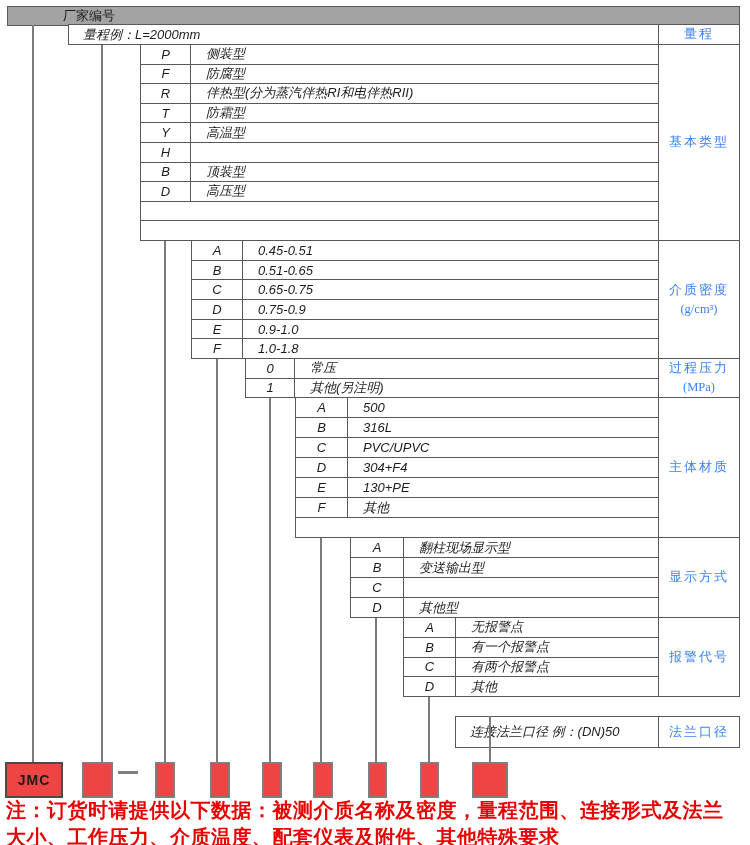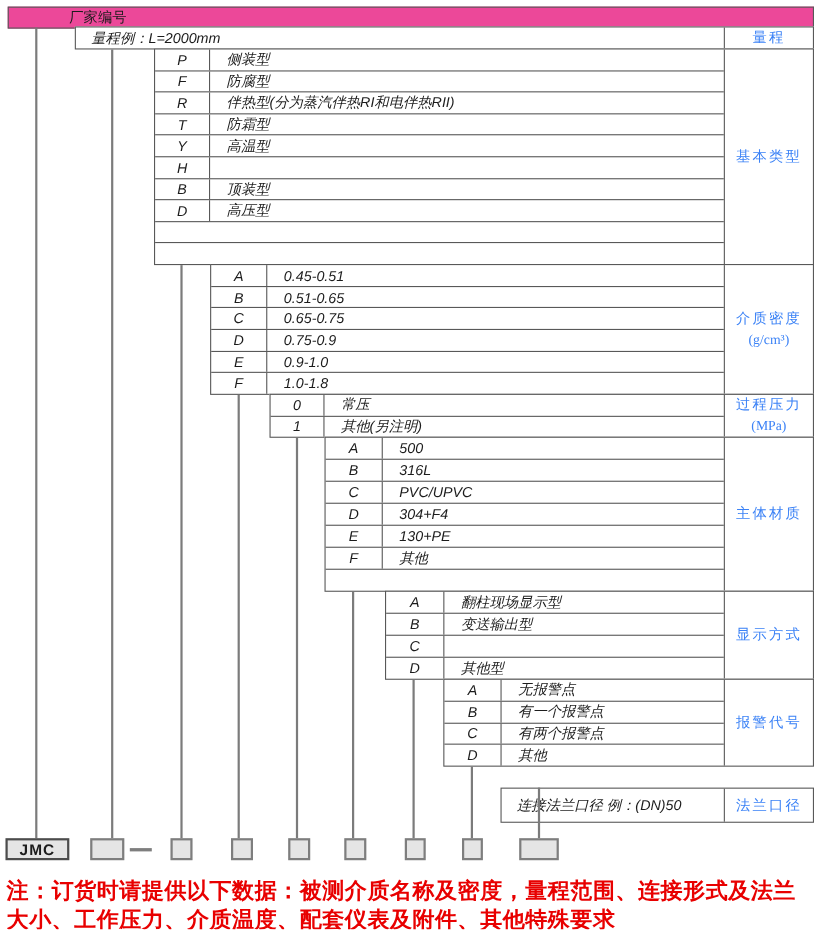--- a/index.html
+++ b/index.html
@@ -7,21 +7,21 @@
     position:relative;width:750px;height:845px;background:#ffffff;
     font-family:"Liberation Sans", sans-serif;color:#1c1c1c;overflow:hidden;
     --bc:#585858;--lc:#7b7b7b;
   }
   *{box-sizing:border-box;}
 
   
   .topbar{
     position:absolute;left:7px;top:6px;width:733px;height:20px;
     border:1px solid var(--bc);display:flex;align-items:center;
-    padding-left:55px;font-size:13px;background:#ec4899;
+    padding-left:55px;font-size:13px;background:#a3a3a3;
   }
 
   
   .section{
     position:absolute;border:1px solid var(--bc);display:flex;background:#fff;
   }
   .rows{
     width:var(--rowsw);display:flex;flex-direction:column;
     border-right:1px solid var(--bc);
   }
@@ -40,21 +40,21 @@
     color:#3b82f6;text-align:center;line-height:1.55;
   }
   .side-label .sub{letter-spacing:0;font-size:12.5px;}
   .side-label .sub:empty{display:none;}
 
   
   .vline{position:absolute;width:2px;background:var(--lc);}
 
   
   .mbox{
-    position:absolute;top:762px;height:20px;border:2px solid #7e7e7e;background:#e5e5e5;
+    position:absolute;top:762px;height:36px;border:2px solid #7e7e7e;background:#ef4444;
   }
   .mbox.prefix{
     border:2px solid #4c4c4c;display:flex;align-items:center;justify-content:center;
     font-size:14px;font-weight:bold;letter-spacing:1px;
   }
   .dash{position:absolute;top:771px;height:3px;background:#7e7e7e;}
 
   
   .note{
     position:absolute;left:6px;top:797px;width:742px;

